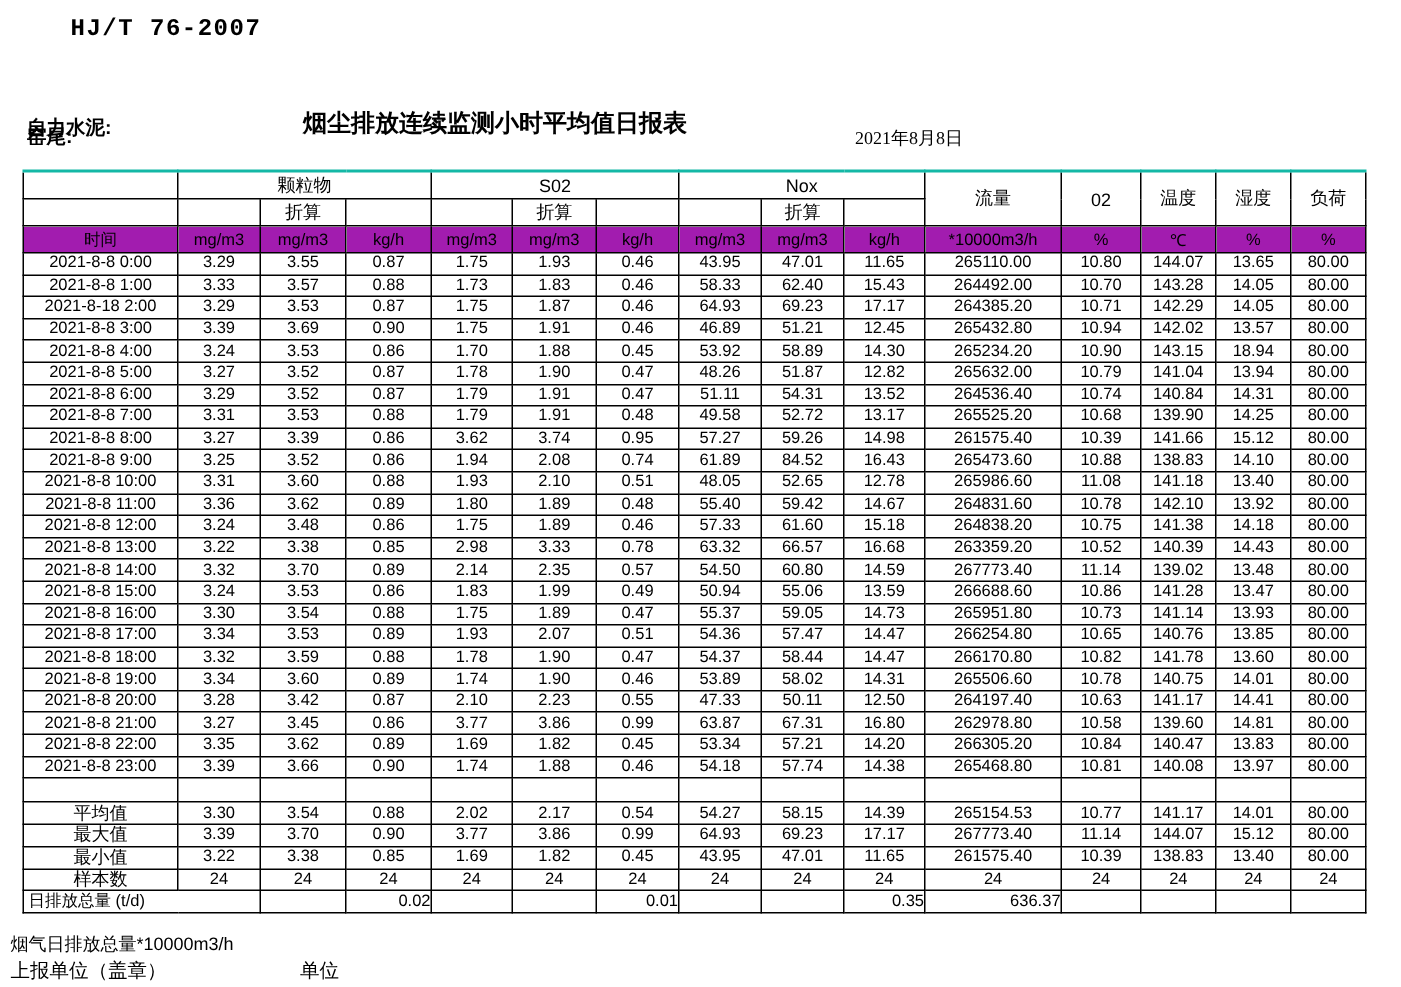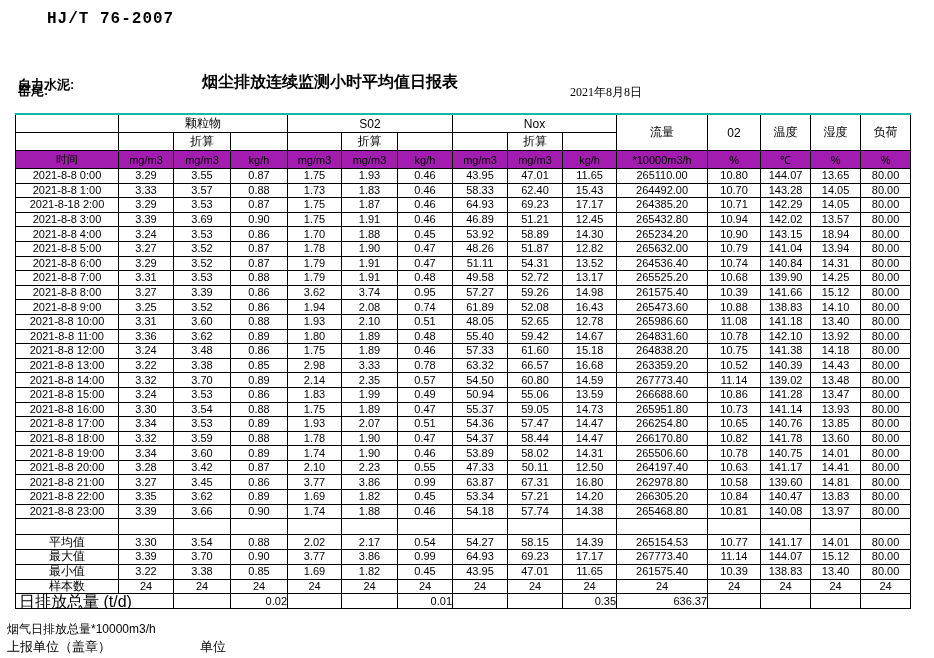--- a/index.html
+++ b/index.html
@@ -26,21 +26,21 @@
     overflow:hidden;white-space:nowrap;vertical-align:middle;
   }
   thead tr.g1 td{height:14px;font-size:12px;}
   thead tr.g2 td{height:16px;font-size:12px;}
   thead tr.units td{height:17px;background:#a21caf;font-size:11px;}
   thead td.cjk{font-size:12px;}
   tbody tr.data-row td{height:13.6px;line-height:13px;}
   tbody tr.spacer-row td{height:15px;}
   tbody tr.summary-row td{height:13.8px;line-height:13px;text-align:center;}
   tbody tr.total-row td{height:13.8px;line-height:13px;text-align:right;}
-  tbody tr.total-row td.label{text-align:left;padding-left:3px;font-size:16px;}
+  tbody tr.total-row td.label{text-align:left;padding-left:3px;font-size:11px;}
   tbody td.rowlabel{font-size:12px;}
   .note{position:absolute;top:621px;left:7px;font-size:12px;}
   .footer-a{position:absolute;top:638px;left:7px;font-size:13px;}
   .footer-b{position:absolute;top:638px;left:200px;font-size:13px;}
 </style>
 </head>
 <body>
 
 <div class="std">HJ/T  76-2007</div>
 <div class="title">烟尘排放连续监测小时平均值日报表</div>
@@ -264,21 +264,21 @@
       </tr>
       <tr class="data-row">
         <td>2021-8-8 9:00</td>
         <td>3.25</td>
         <td>3.52</td>
         <td>0.86</td>
         <td>1.94</td>
         <td>2.08</td>
         <td>0.74</td>
         <td>61.89</td>
-        <td>52.08</td>
+        <td>84.52</td>
         <td>16.43</td>
         <td>265473.60</td>
         <td>10.88</td>
         <td>138.83</td>
         <td>14.10</td>
         <td>80.00</td>
       </tr>
       <tr class="data-row">
         <td>2021-8-8 10:00</td>
         <td>3.31</td>

